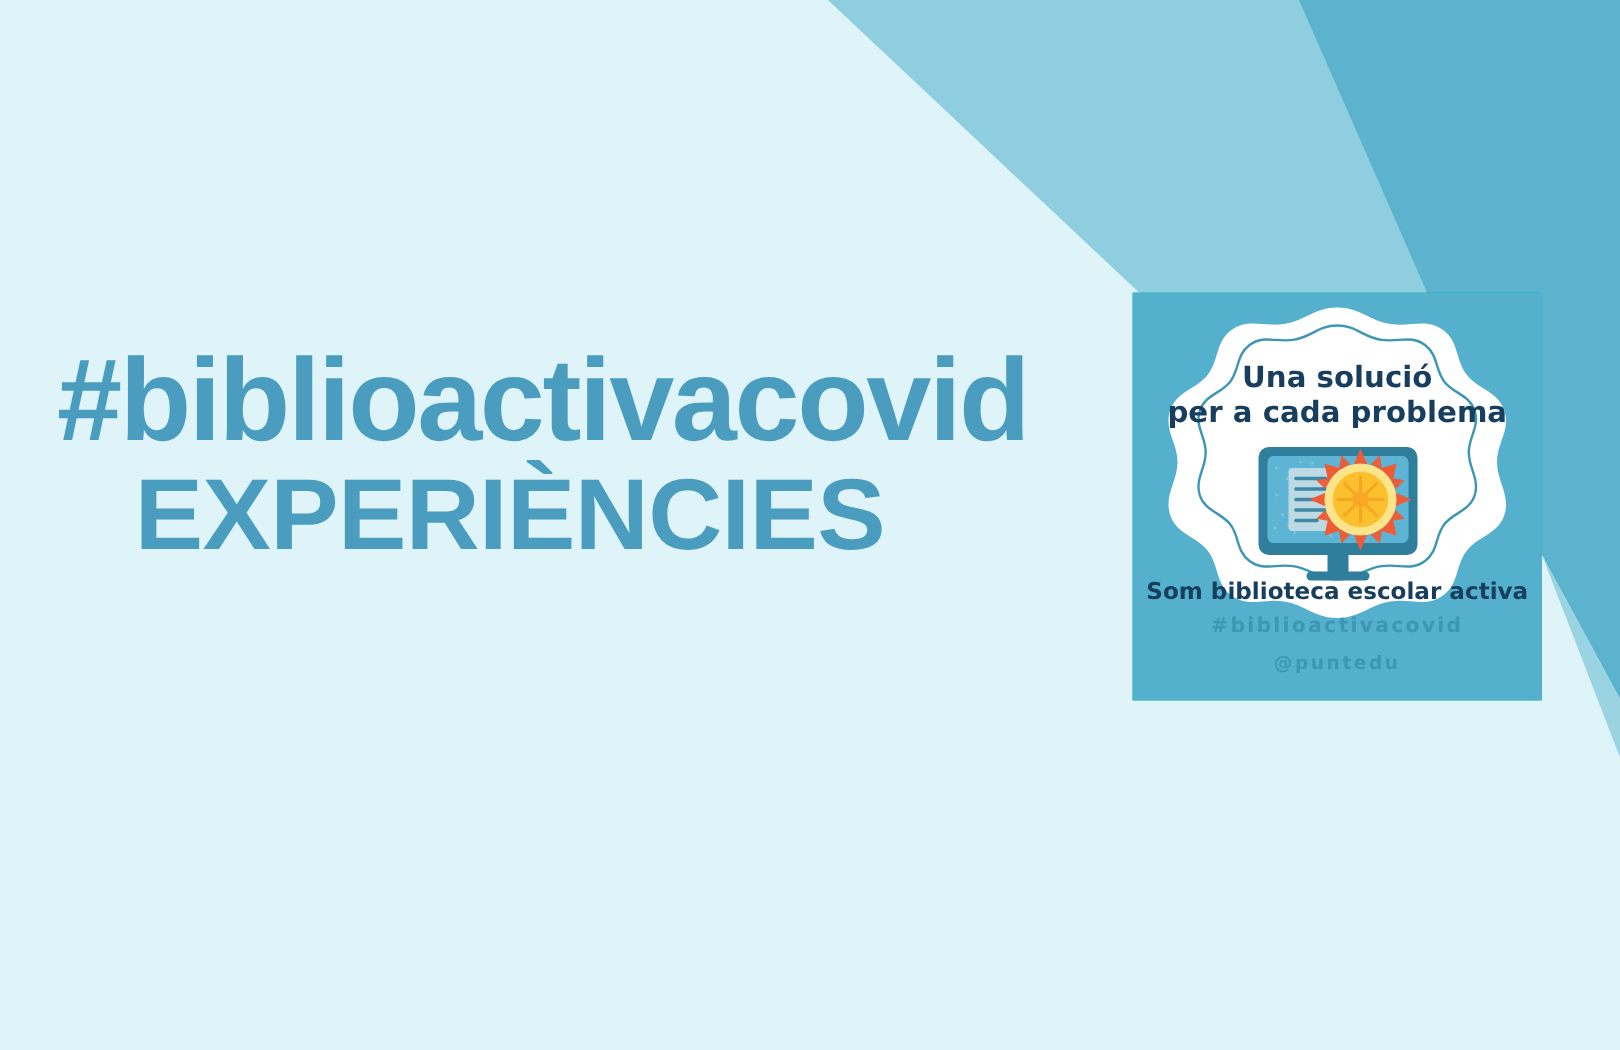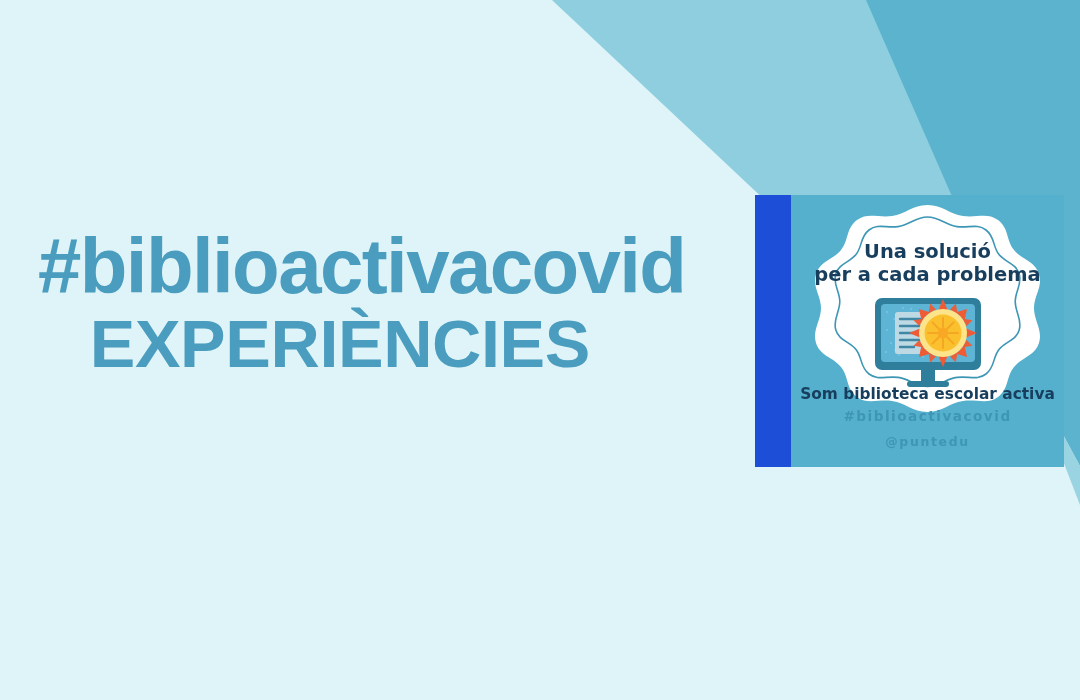--- a/index.html
+++ b/index.html
@@ -62,23 +62,22 @@
     transform-origin: left center;
   }
 
   
   .logo-card {
     position: absolute;
     left: 755px;
     top: 195px;
     width: 273px;
     height: 272px;
-    background: #1d4ed8;
+    background: #14b8a6;
     z-index: 6;
-    padding-left: 36px;
   }
 
   .logo-card svg {
     display: block;
     width: 273px;
     height: 272px;
   }
 
   .badge-title {
     font-family: "DejaVu Sans", sans-serif;

